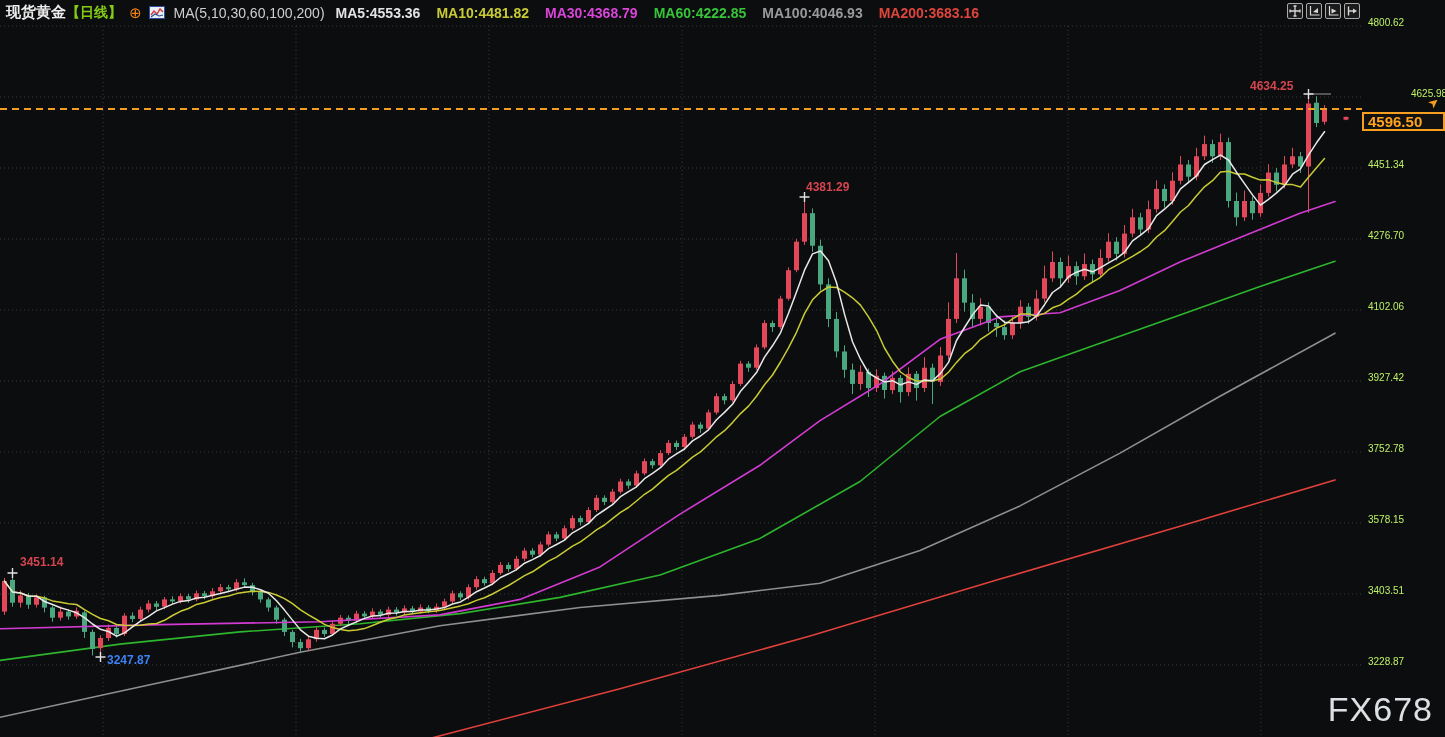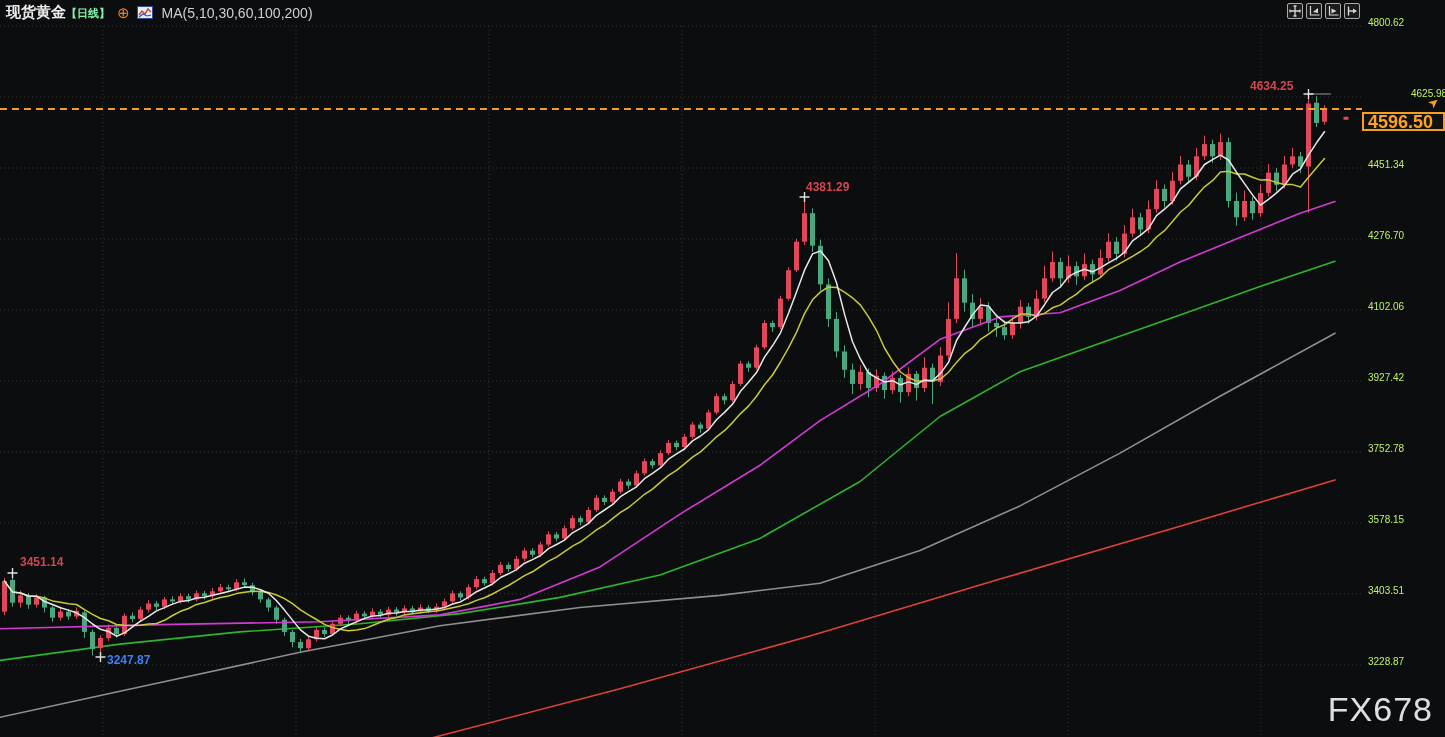--- a/index.html
+++ b/index.html
@@ -1,31 +1,31 @@
 <!DOCTYPE html>
 <html><head>
 <meta charset="utf-8">
 <style>
   html,body{margin:0;padding:0;background:#0c0d0f;}
   #stage{position:relative;width:1445px;height:737px;background:#0c0d0f;overflow:hidden;
          font-family:"Liberation Sans",sans-serif;}
   #chart-svg{position:absolute;left:0;top:0;}
   .hdr{position:absolute;left:6px;top:3px;display:flex;align-items:center;gap:7px;z-index:6;white-space:nowrap;}
   .sym{font-size:15px;font-weight:bold;color:#ececec;}
-  .period{font-size:11px;font-weight:bold;color:#86efac;}
+  .period{font-size:14px;font-weight:bold;color:#84cc16;}
   .target{color:#f08418;font-size:15px;line-height:15px;}
   .ind{font-size:14px;color:#cfcfcf;margin-left:2px;}
   .mav{font-size:14px;font-weight:bold;margin-left:4px;}
   .toolbar{position:absolute;top:3px;left:1287px;display:flex;gap:3px;z-index:6;}
   .icon-btn{width:16px;height:16px;border:1px solid #aaa;background:#1b1b1b;border-radius:2px;
             display:flex;align-items:center;justify-content:center;box-sizing:border-box;}
   .axis-label{position:absolute;left:1368px;font-size:10px;color:#bef264;z-index:4;}
   .ann{position:absolute;font-size:12px;font-weight:bold;z-index:5;}
   .price-box{position:absolute;left:1362px;width:83px;height:19px;border:2px solid #f59e1f;
-             background:#111;color:#ffa21f;font-size:18px;font-weight:bold;line-height:16px;
+             background:#111;color:#ffa21f;font-size:15px;font-weight:bold;line-height:16px;
              padding-left:4px;box-sizing:border-box;z-index:7;}
   .price-flag{position:absolute;left:1428px;top:95px;color:#f59e1f;font-size:13px;
               transform:rotate(-40deg);z-index:7;}
   .watermark{position:absolute;right:12px;bottom:8px;font-size:34px;color:#e9ecef;opacity:.95;
              letter-spacing:1px;z-index:5;}
 </style>
 </head>
 <body>
 
 <div id="stage">
@@ -402,20 +402,28 @@
     </span>
     <span class="target">⊕</span>
     <span style="display:inline-flex;">
       <svg width="16" height="13" viewBox="0 0 16 13">
         <rect x="0.5" y="0.5" width="15" height="12" fill="#e9eef5" stroke="#2b4f9e"></rect>
         <polyline points="2,9 5,5 8,8 11,3 14,6" fill="none" stroke="#d03a3a" stroke-width="1.4"></polyline>
         <polyline points="2,11 6,8 10,10 14,9" fill="none" stroke="#2b4f9e" stroke-width="1.1"></polyline>
       </svg>
     </span>
     <span class="ind">MA(5,10,30,60,100,200)</span>
+    <span id="ma-values" style="display:inline-flex;gap:12px;">
+        <span class="mav" style="color: rgb(227, 227, 227);">MA5:4553.36</span>
+        <span class="mav" style="color: rgb(201, 203, 53);">MA10:4481.82</span>
+        <span class="mav" style="color: rgb(217, 68, 217);">MA30:4368.79</span>
+        <span class="mav" style="color: rgb(56, 196, 56);">MA60:4222.85</span>
+        <span class="mav" style="color: rgb(154, 154, 154);">MA100:4046.93</span>
+        <span class="mav" style="color: rgb(224, 69, 60);">MA200:3683.16</span>
+      </span>
   </div>
 
   <div class="toolbar">
     <span class="icon-btn">
       <svg width="12" height="12" viewBox="0 0 12 12">
           <path d="M6 1v10M1 6h10" stroke="#d8d8d8" stroke-width="1.3"></path>
           <path d="M4.5 1h3M4.5 11h3M1 4.5v3M11 4.5v3" stroke="#d8d8d8" stroke-width="1.3"></path>
         </svg>
     </span>
     <span class="icon-btn">

